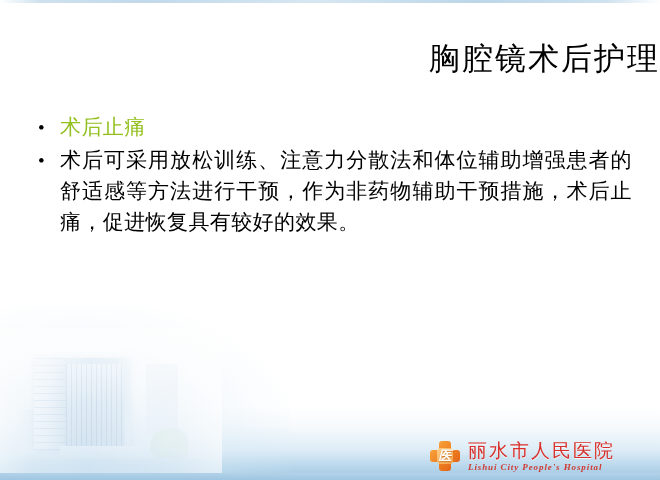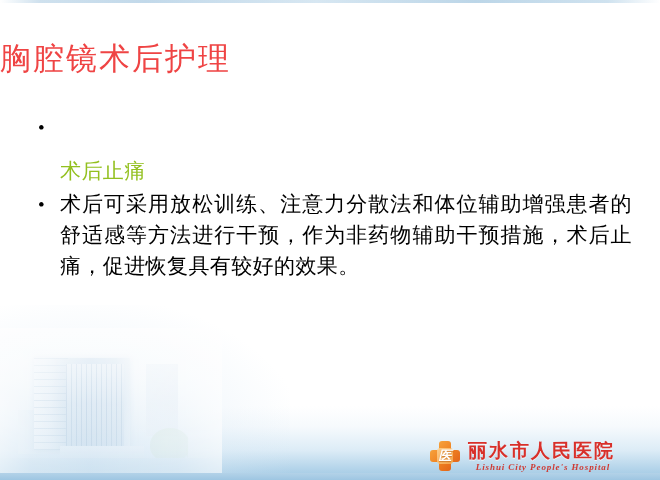--- a/index.html
+++ b/index.html
@@ -165,26 +165,26 @@
         rgba(255,255,255,.05) 50%, rgba(255,255,255,.22) 88%,
         rgba(255,255,255,.45) 100%);
   }
 
   
   .slide-title {
     position: absolute;
     left: 0;
     top: 38px;
     width: 660px;
-    text-align: left;
+    text-align: right;
     font-family: "DejaVu Serif", "Liberation Serif", serif;
     font-size: 31px;
     line-height: 40px;
     letter-spacing: 2px;
-    color: #ef4444;
+    color: #000000;
     white-space: nowrap;
   }
 
   
   .body-block {
     position: absolute;
     left: 32px;
     top: 112px;
     width: 600px;
   }
@@ -209,21 +209,20 @@
     flex: 1 1 auto;
     font-family: "DejaVu Serif", "Liberation Serif", serif;
     font-size: 21px;
     line-height: 31px;
     letter-spacing: 0.4px;
     color: #000000;
   }
 
   .bullet-text.accent {
     color: #93c01f;
-    margin-top: 44px;
   }
 
   .bullet-row.paragraph .bullet-text {
     text-align: justify;
     text-justify: inter-ideograph;
   }
 
   
   .logo {
     position: absolute;
@@ -277,37 +276,36 @@
     flex: 1 1 auto;
     display: flex;
     flex-direction: column;
     justify-content: center;
   }
 
   .logo-cn {
     font-family: "DejaVu Serif", "Liberation Serif", serif;
     font-size: 19px;
     line-height: 21px;
-    font-weight: bold;
+    font-weight: normal;
     letter-spacing: 2px;
     color: #d8302a;
     text-shadow: 0 1px 0 rgba(255,255,255,.65);
     white-space: nowrap;
   }
 
   .logo-en {
     font-family: "Liberation Serif", "DejaVu Serif", serif;
     font-size: 9px;
     line-height: 12px;
     font-style: italic;
     font-weight: bold;
     letter-spacing: 0.9px;
     color: #cf3a33;
     white-space: nowrap;
-    text-align: center;
   }
 </style>
 </head>
 <body>
 
 <div id="slide">
 
   <div class="top-rule"></div>
 
   <div class="bottom-band"></div>

